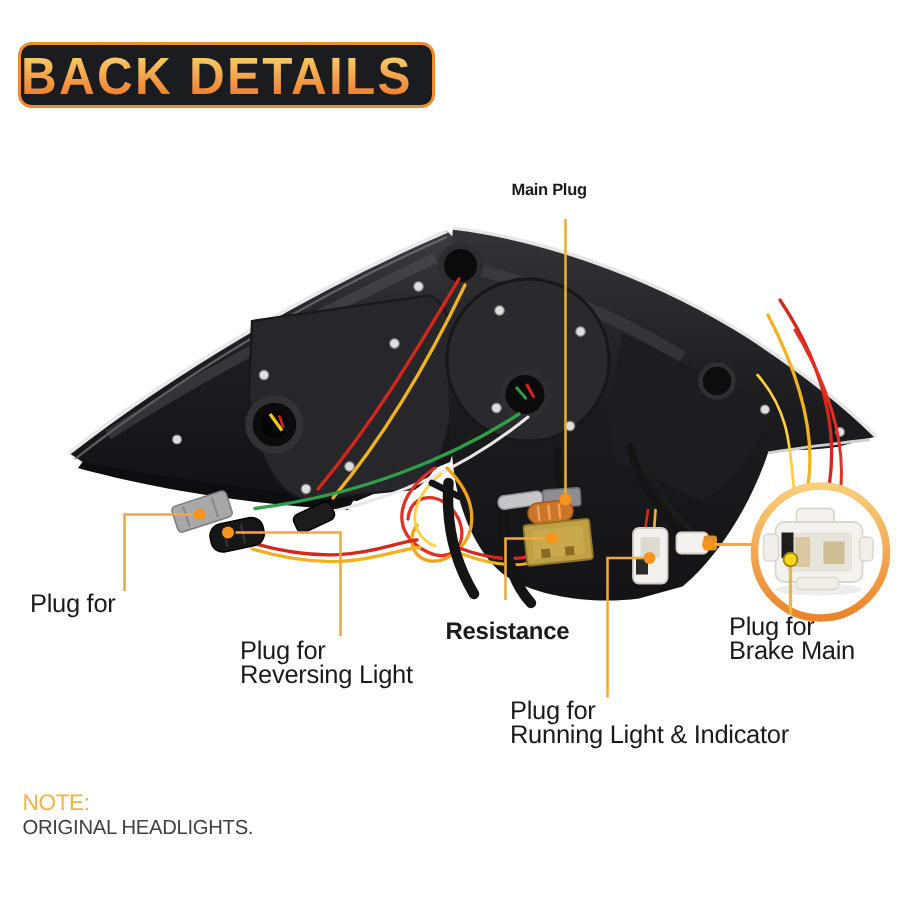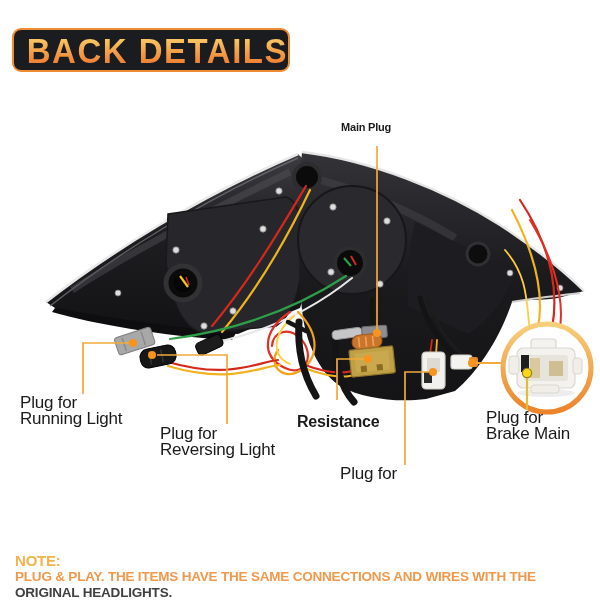--- a/index.html
+++ b/index.html
@@ -6,40 +6,40 @@
   .stage{
     position:relative;width:600px;height:600px;background:#ffffff;overflow:hidden;
     font-family:"Liberation Sans",sans-serif;
   }
   svg.art{position:absolute;left:0;top:0;}
 
   
   .badge{
     position:absolute;left:12px;top:28px;width:278px;height:44px;box-sizing:border-box;
     background:#1b1c20;border:2px solid #ef8c33;border-radius:9px;
-    display:flex;align-items:center;justify-content:flex-end;
+    display:flex;align-items:center;justify-content:flex-start;
   }
   .badge .txt{
     font-weight:700;font-size:33px;letter-spacing:1.5px;line-height:1;
     background:linear-gradient(180deg,#fcd06a 8%,#f4a44c 50%,#ee7d31 90%);
     -webkit-background-clip:text;background-clip:text;color:transparent;
     transform:scaleY(1.06);
   }
 
   
   .lbl{position:absolute;color:#1a1a1a;font-size:17px;line-height:15.5px;letter-spacing:-0.2px;white-space:nowrap;}
   .lbl-main{left:341px;top:120px;font-size:11px;font-weight:700;}
   .lbl-running{left:20px;top:395px;}
   .lbl-reversing{left:160px;top:426px;}
   .lbl-resistance{left:297px;top:414px;font-size:16px;font-weight:700;}
   .lbl-runind{left:340px;top:466px;}
   .lbl-brake{left:486px;top:410px;}
 
   
-  .note{position:absolute;left:15px;top:553px;font-weight:700;font-size:13.5px;line-height:16px;letter-spacing:-0.2px;white-space:nowrap;}
+  .note{position:absolute;left:15px;top:528px;font-weight:400;font-size:13.5px;line-height:16px;letter-spacing:-0.2px;white-space:nowrap;}
   .note .h{color:#f3b24b;font-size:15px;}
   .note .l1{color:#f2984b;}
   .note .l2{color:#404040;}
 </style>
 </head>
 <body>
 
 <div class="stage">
 
   <svg class="art" width="600" height="600" viewBox="0 0 600 600">
@@ -222,40 +222,39 @@
   <div class="badge">
     <span class="txt">BACK DETAILS</span>
   </div>
 
   <div class="lbl lbl-main">
     <span>Main Plug</span>
   </div>
 
   <div class="lbl lbl-running">
     <span>Plug for</span><br>
-    <span>Running Light</span>
   </div>
 
   <div class="lbl lbl-reversing">
     <span>Plug for</span><br>
     <span>Reversing Light</span>
   </div>
 
   <div class="lbl lbl-resistance">
     <span>Resistance</span>
   </div>
 
   <div class="lbl lbl-runind">
     <span>Plug for</span><br>
+    <span>Running Light &amp; Indicator</span>
   </div>
 
   <div class="lbl lbl-brake">
     <span>Plug for</span><br>
     <span>Brake Main</span>
   </div>
 
   <div class="note">
     <div class="h">NOTE:</div>
-    <div class="l1">PLUG &amp; PLAY. THE ITEMS HAVE THE SAME CONNECTIONS AND WIRES WITH THE</div>
     <div class="l2">ORIGINAL HEADLIGHTS.</div>
   </div>
 
 </div>
 
 </body></html>

